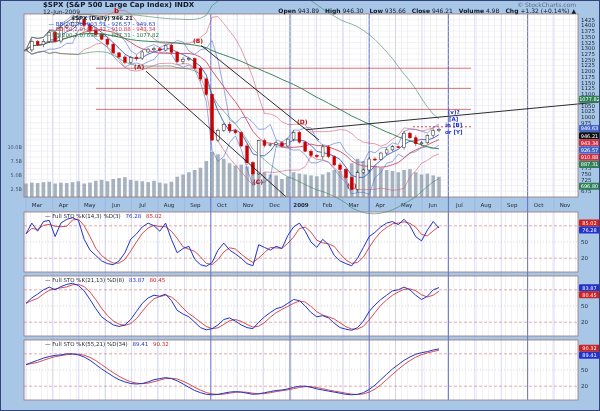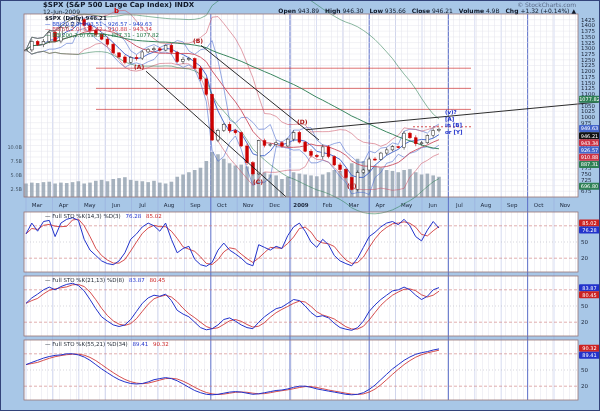--- a/index.html
+++ b/index.html
@@ -6,21 +6,21 @@
   .stage{position:relative;width:600px;height:411px;background:#a8c7e7;
          border:1px solid #33437a;box-sizing:border-box;overflow:hidden;
          font-family:"DejaVu Sans",sans-serif;}
   .plot{position:absolute;background:#fff;
         background-image:repeating-linear-gradient(90deg,#f1f1f6 0,#f1f1f6 .8px,transparent .8px,transparent 5.8px);}
   #plot-main{left:23px;top:13px;width:554px;height:183px;}
   #plot-s1{left:23px;top:211px;width:554px;height:60px;}
   #plot-s2{left:23px;top:275px;width:554px;height:60px;}
   #plot-s3{left:23px;top:339px;width:554px;height:60px;}
   svg#chart{position:absolute;left:0;top:0;z-index:2;}
-  .ovl{position:absolute;z-index:4;white-space:nowrap;}
+  .ovl{position:absolute;z-index:4;white-space:nowrap;text-align:center;}
   .title{left:42px;top:0px;font-size:7px;font-weight:bold;color:#101828;}
   .date{left:42px;top:7px;font-size:6px;color:#18202c;}
   .copyright{right:23px;top:0px;font-size:6px;color:#5a6a88;text-align:right;}
   .ohlc{right:23px;top:6px;font-size:6px;color:#101828;}
   .ohlc b{font-weight:bold;margin-left:4px;}
   .legend{left:44px;top:15px;font-size:5.5px;line-height:5.5px;}
   .lg0{color:#101828;font-weight:bold;}
   .lg1{color:#2244cc;}
   .lg2{color:#cc3344;}
   .lg3{color:#227744;}

